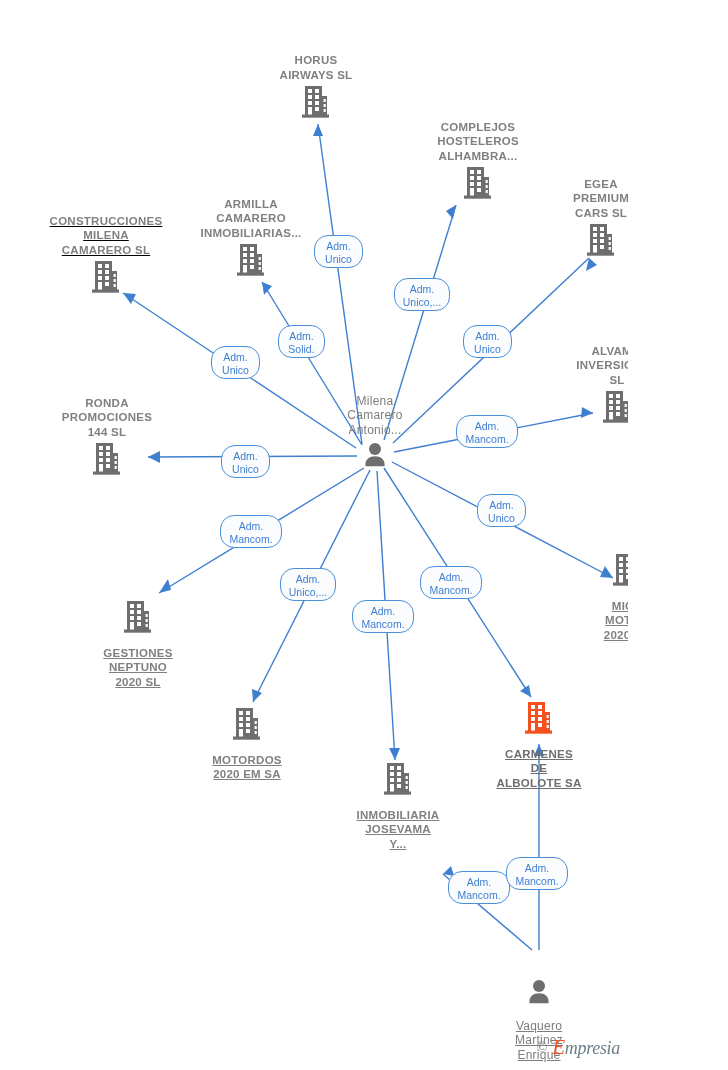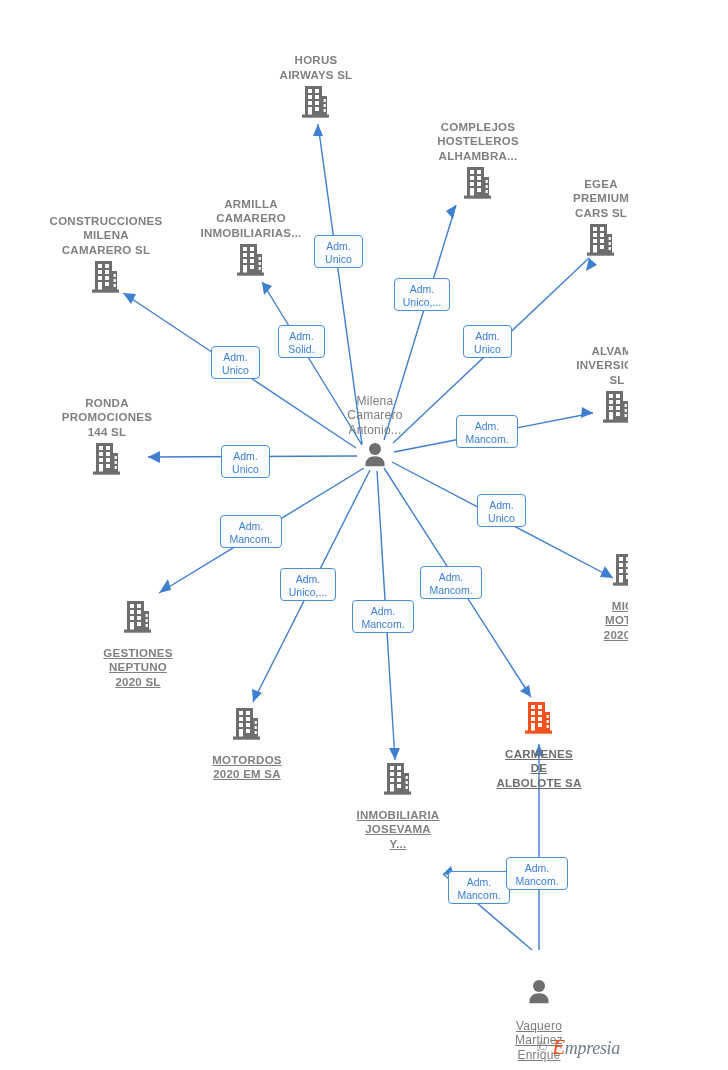--- a/index.html
+++ b/index.html
@@ -53,21 +53,21 @@
   .node.label-bottom{ flex-direction: column; }
   .node.label-top .label    { margin-bottom: 3px; }
   .node.label-bottom .label { margin-top: 9px; text-decoration: underline; }
 
   
   .chip {
     position: absolute;
     box-sizing: border-box;
     background: #fbfcfe;
     border: 1.6px solid #4a90d9;
-    border-radius: 4px;
+    border-radius: 14px;
     color: #3f7fd0;
     font-size: 10.5px;
     line-height: 13px;
     text-align: center;
     padding: 4px 4px;
     white-space: pre-line;
     font-family: "Liberation Sans", sans-serif;
     z-index: 5;
   }
 
@@ -216,21 +216,21 @@
     <rect x="15" y="10" width="4" height="4" fill="#fff"></rect>
     <rect x="8" y="16" width="4" height="4" fill="#fff"></rect>
     <rect x="15" y="16" width="4" height="4" fill="#fff"></rect>
     <rect x="8" y="22" width="4" height="7.5" fill="#fff"></rect>
     <rect x="15" y="22" width="4" height="4" fill="#fff"></rect>
     <rect x="23.6" y="14" width="2.2" height="3" fill="#fff"></rect>
     <rect x="23.6" y="19" width="2.2" height="3" fill="#fff"></rect>
     <rect x="23.6" y="24" width="2.2" height="3" fill="#fff"></rect>
   </svg></span>
       </div>
-      <div class="node company label-top" style="left: 106px; top: 213.5px;">
+      <div class="node company label-top" style="left: 106px; top: 213.5px; text-decoration: underline;">
         <span class="label">CONSTRUCCIONES
 MILENA
 CAMARERO SL</span>
         <span class="glyph"><svg width="34" height="34" viewBox="0 0 32 34" aria-hidden="true">
     <rect x="5" y="1" width="17" height="29" fill="#6e6e6e"></rect>
     <rect x="22" y="11" width="5" height="19" fill="#6e6e6e"></rect>
     <rect x="2" y="29.5" width="27" height="3.2" fill="#6e6e6e"></rect>
     <rect x="8" y="4" width="4" height="4" fill="#fff"></rect>
     <rect x="15" y="4" width="4" height="4" fill="#fff"></rect>
     <rect x="8" y="10" width="4" height="4" fill="#fff"></rect>

